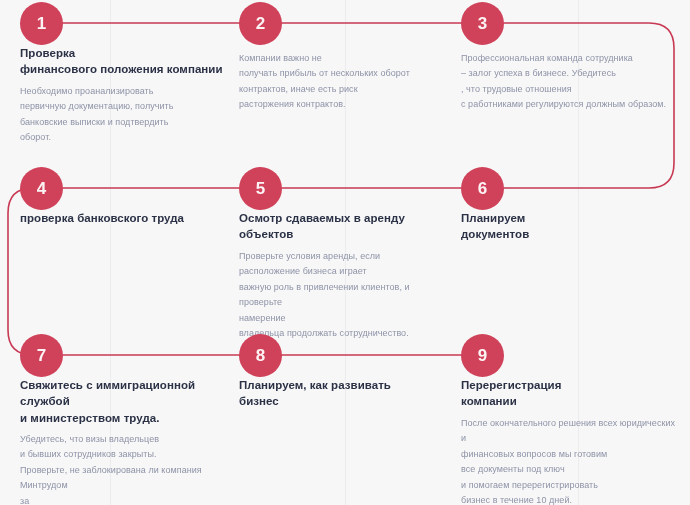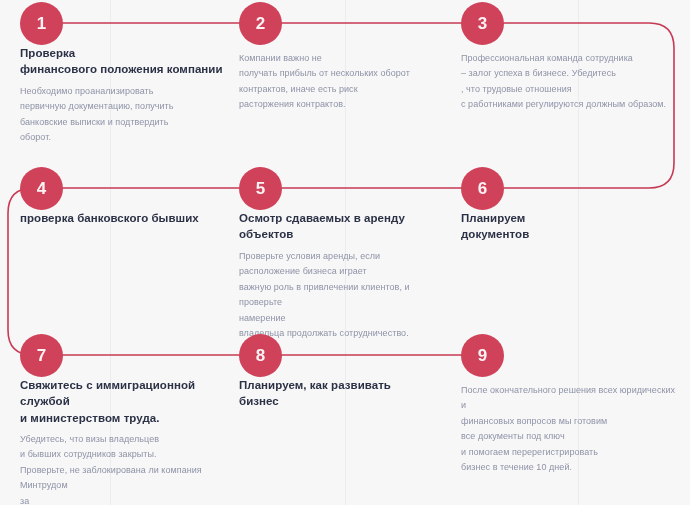--- a/index.html
+++ b/index.html
@@ -152,21 +152,21 @@
     </div>
 
   </div>
 
   <div class="row row-2">
 
     <div class="step col-1">
       <div class="badge">
         <span>4</span>
       </div>
-      <div class="step-title">проверка банковского бывших</div>
+      <div class="step-title">проверка банковского труда</div>
     </div>
 
     <div class="step col-2">
       <div class="badge">
         <span>5</span>
       </div>
       <div class="step-title">Осмотр сдаваемых в аренду
 объектов</div>
       <div class="step-body">Проверьте условия аренды, если
 расположение бизнеса играет
@@ -206,20 +206,22 @@
         <span>8</span>
       </div>
       <div class="step-title">Планируем, как развивать
 бизнес</div>
     </div>
 
     <div class="step col-3">
       <div class="badge">
         <span>9</span>
       </div>
+      <div class="step-title">Перерегистрация
+компании</div>
       <div class="step-body">После окончательного решения всех юридических и
 финансовых вопросов мы готовим
 все документы под ключ
 и помогаем перерегистрировать
 бизнес в течение 10 дней.</div>
     </div>
 
   </div>
 
 </div>

